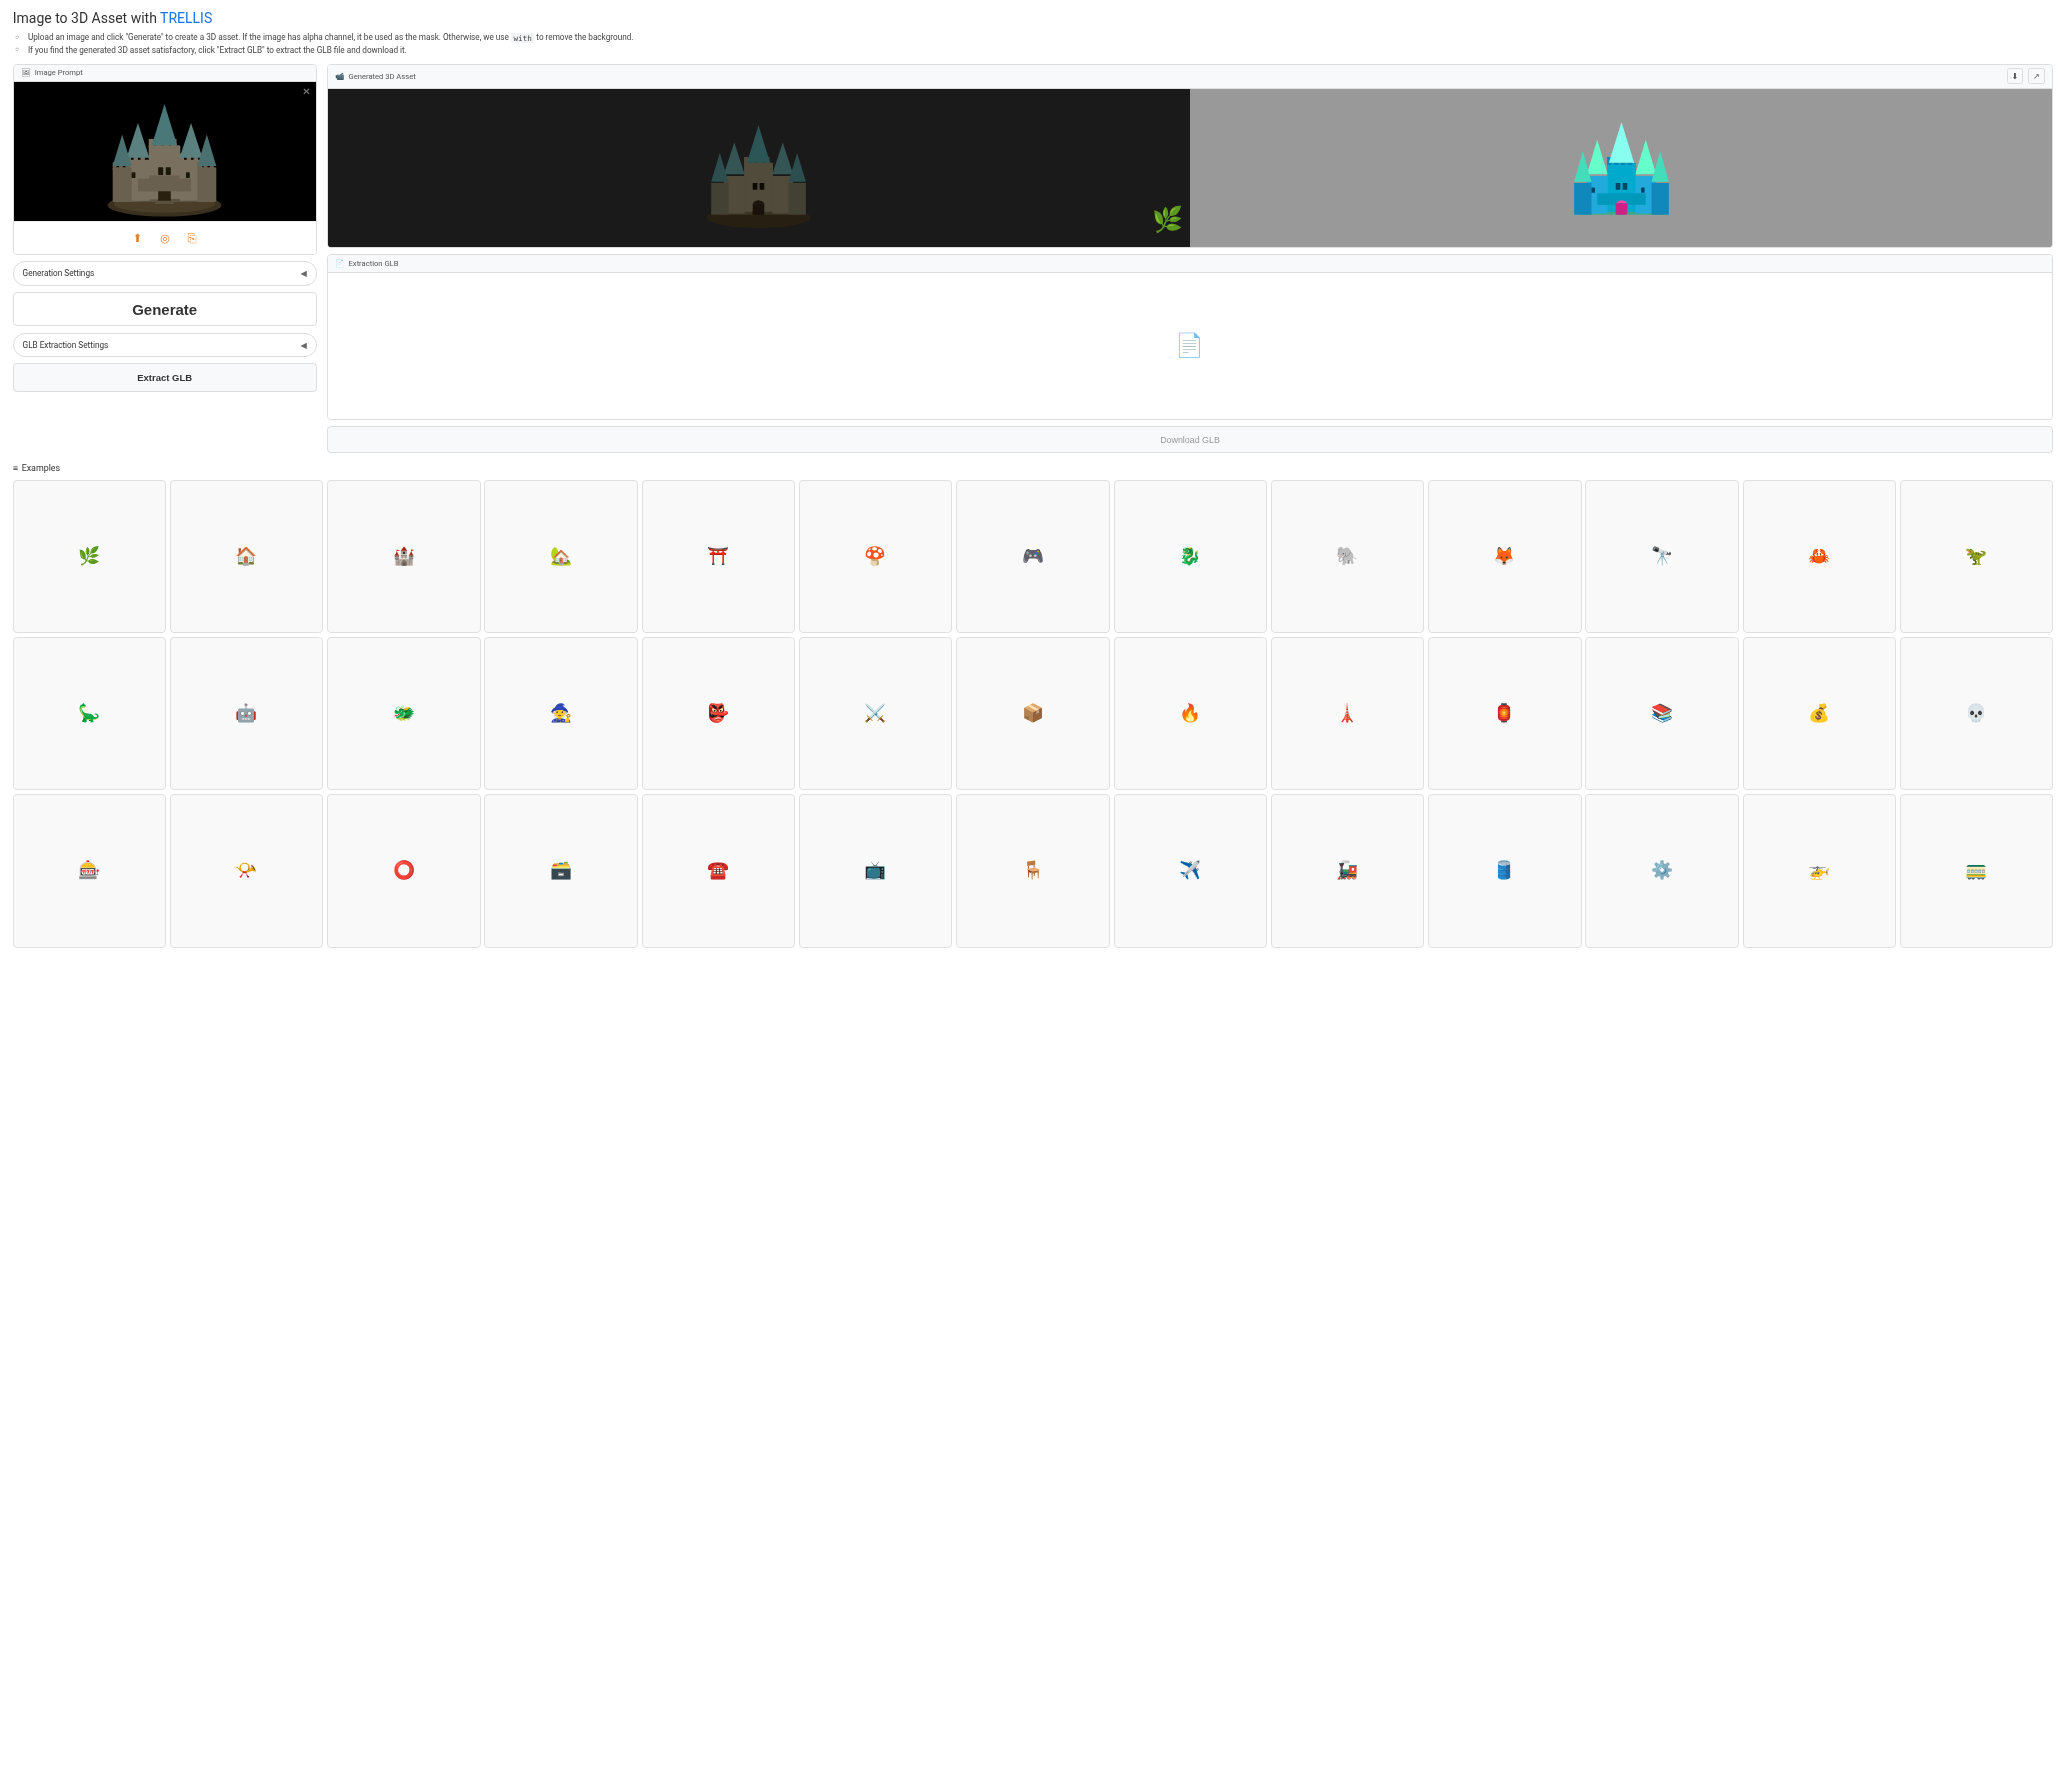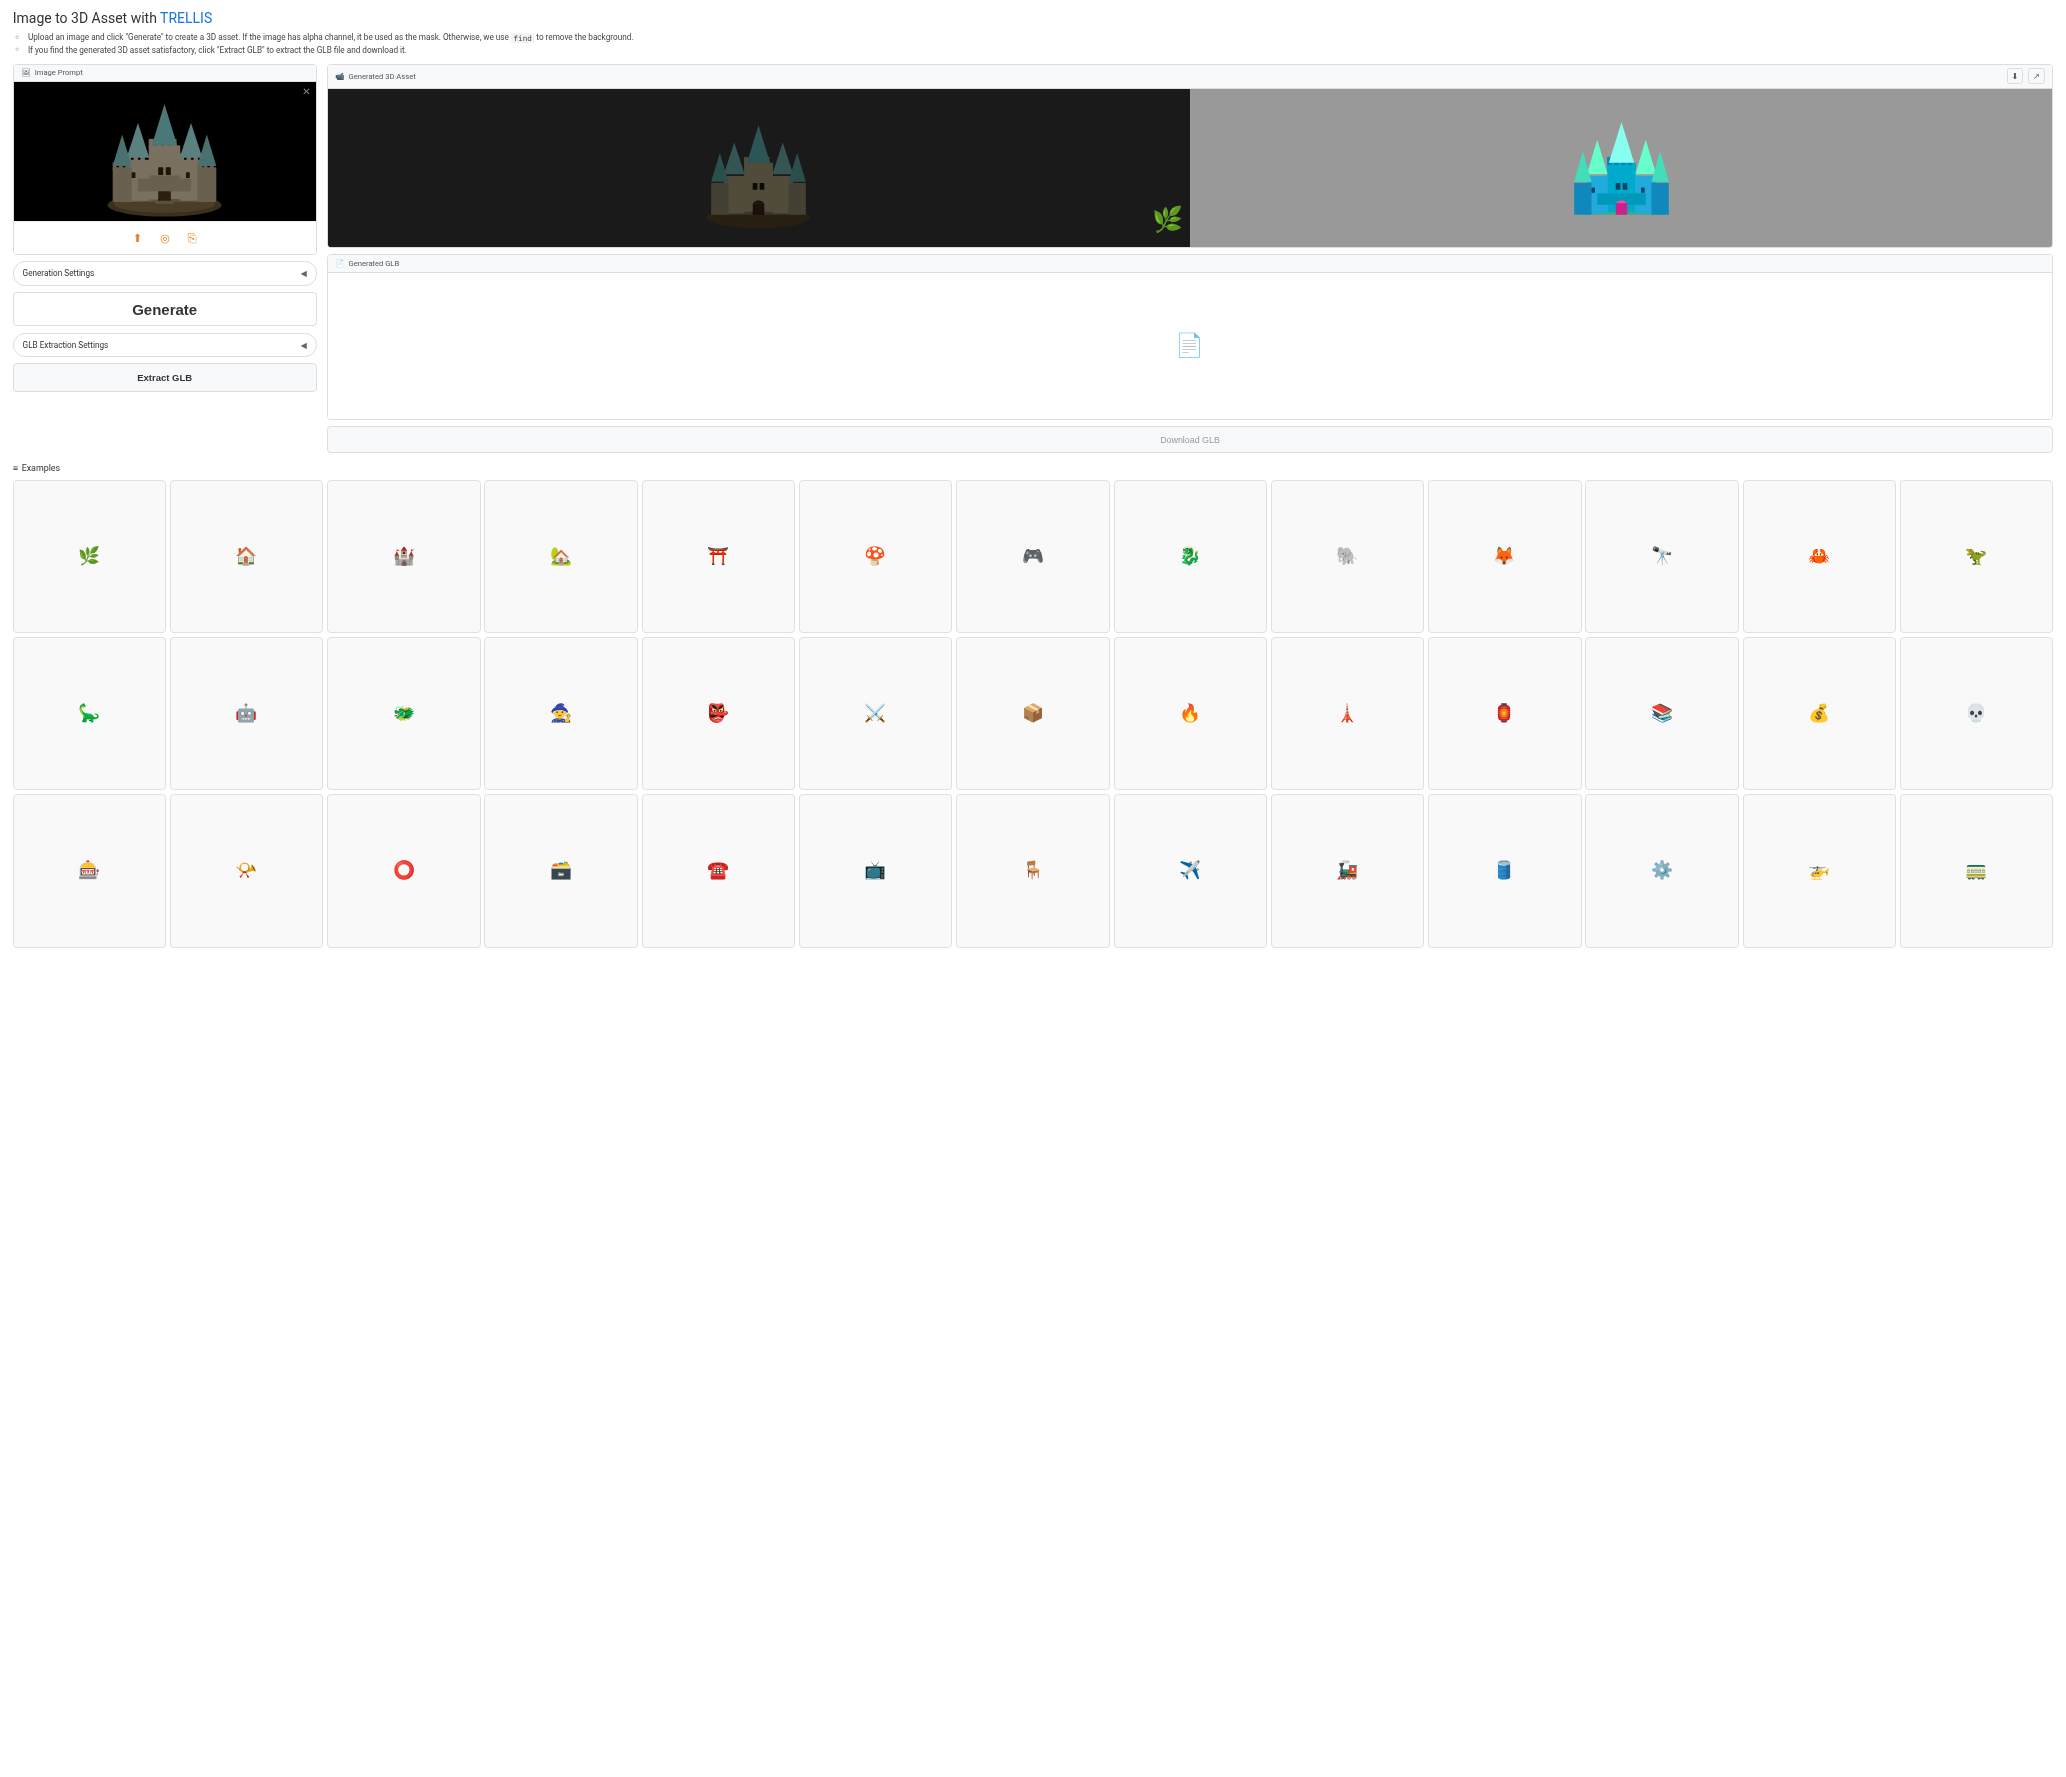--- a/index.html
+++ b/index.html
@@ -271,21 +271,21 @@
   </style>
 </head>
 <body>
 
 <h1>
   <span>Image to 3D Asset with </span><a href="#">TRELLIS</a>
 </h1>
 
 <ul class="bullet-list">
   <li>
-    Upload an image and click "Generate" to create a 3D asset. If the image has alpha channel, it be used as the mask. Otherwise, we use <code>find</code> to remove the background.
+    Upload an image and click "Generate" to create a 3D asset. If the image has alpha channel, it be used as the mask. Otherwise, we use <code>with</code> to remove the background.
   </li>
   <li>
     If you find the generated 3D asset satisfactory, click "Extract GLB" to extract the GLB file and download it.
   </li>
 </ul>
 
 <div class="main-layout">
 
   <div class="left-panel">
     
@@ -455,21 +455,21 @@
             <rect x="144" y="138" width="6" height="9" fill="#004466" rx="1"></rect>
           </svg>
         </div>
       </div>
     </div>
 
     
     <div class="extracted-glb-panel">
       <div class="extracted-glb-header">
         <span>📄</span>
-        <span>Generated GLB</span>
+        <span>Extraction GLB</span>
       </div>
       <div class="extracted-glb-content">
         <span style="font-size:23px;color:#ccc;">📄</span>
       </div>
     </div>
 
     
     <button class="download-glb-btn">Download GLB</button>
   </div>
 </div>

